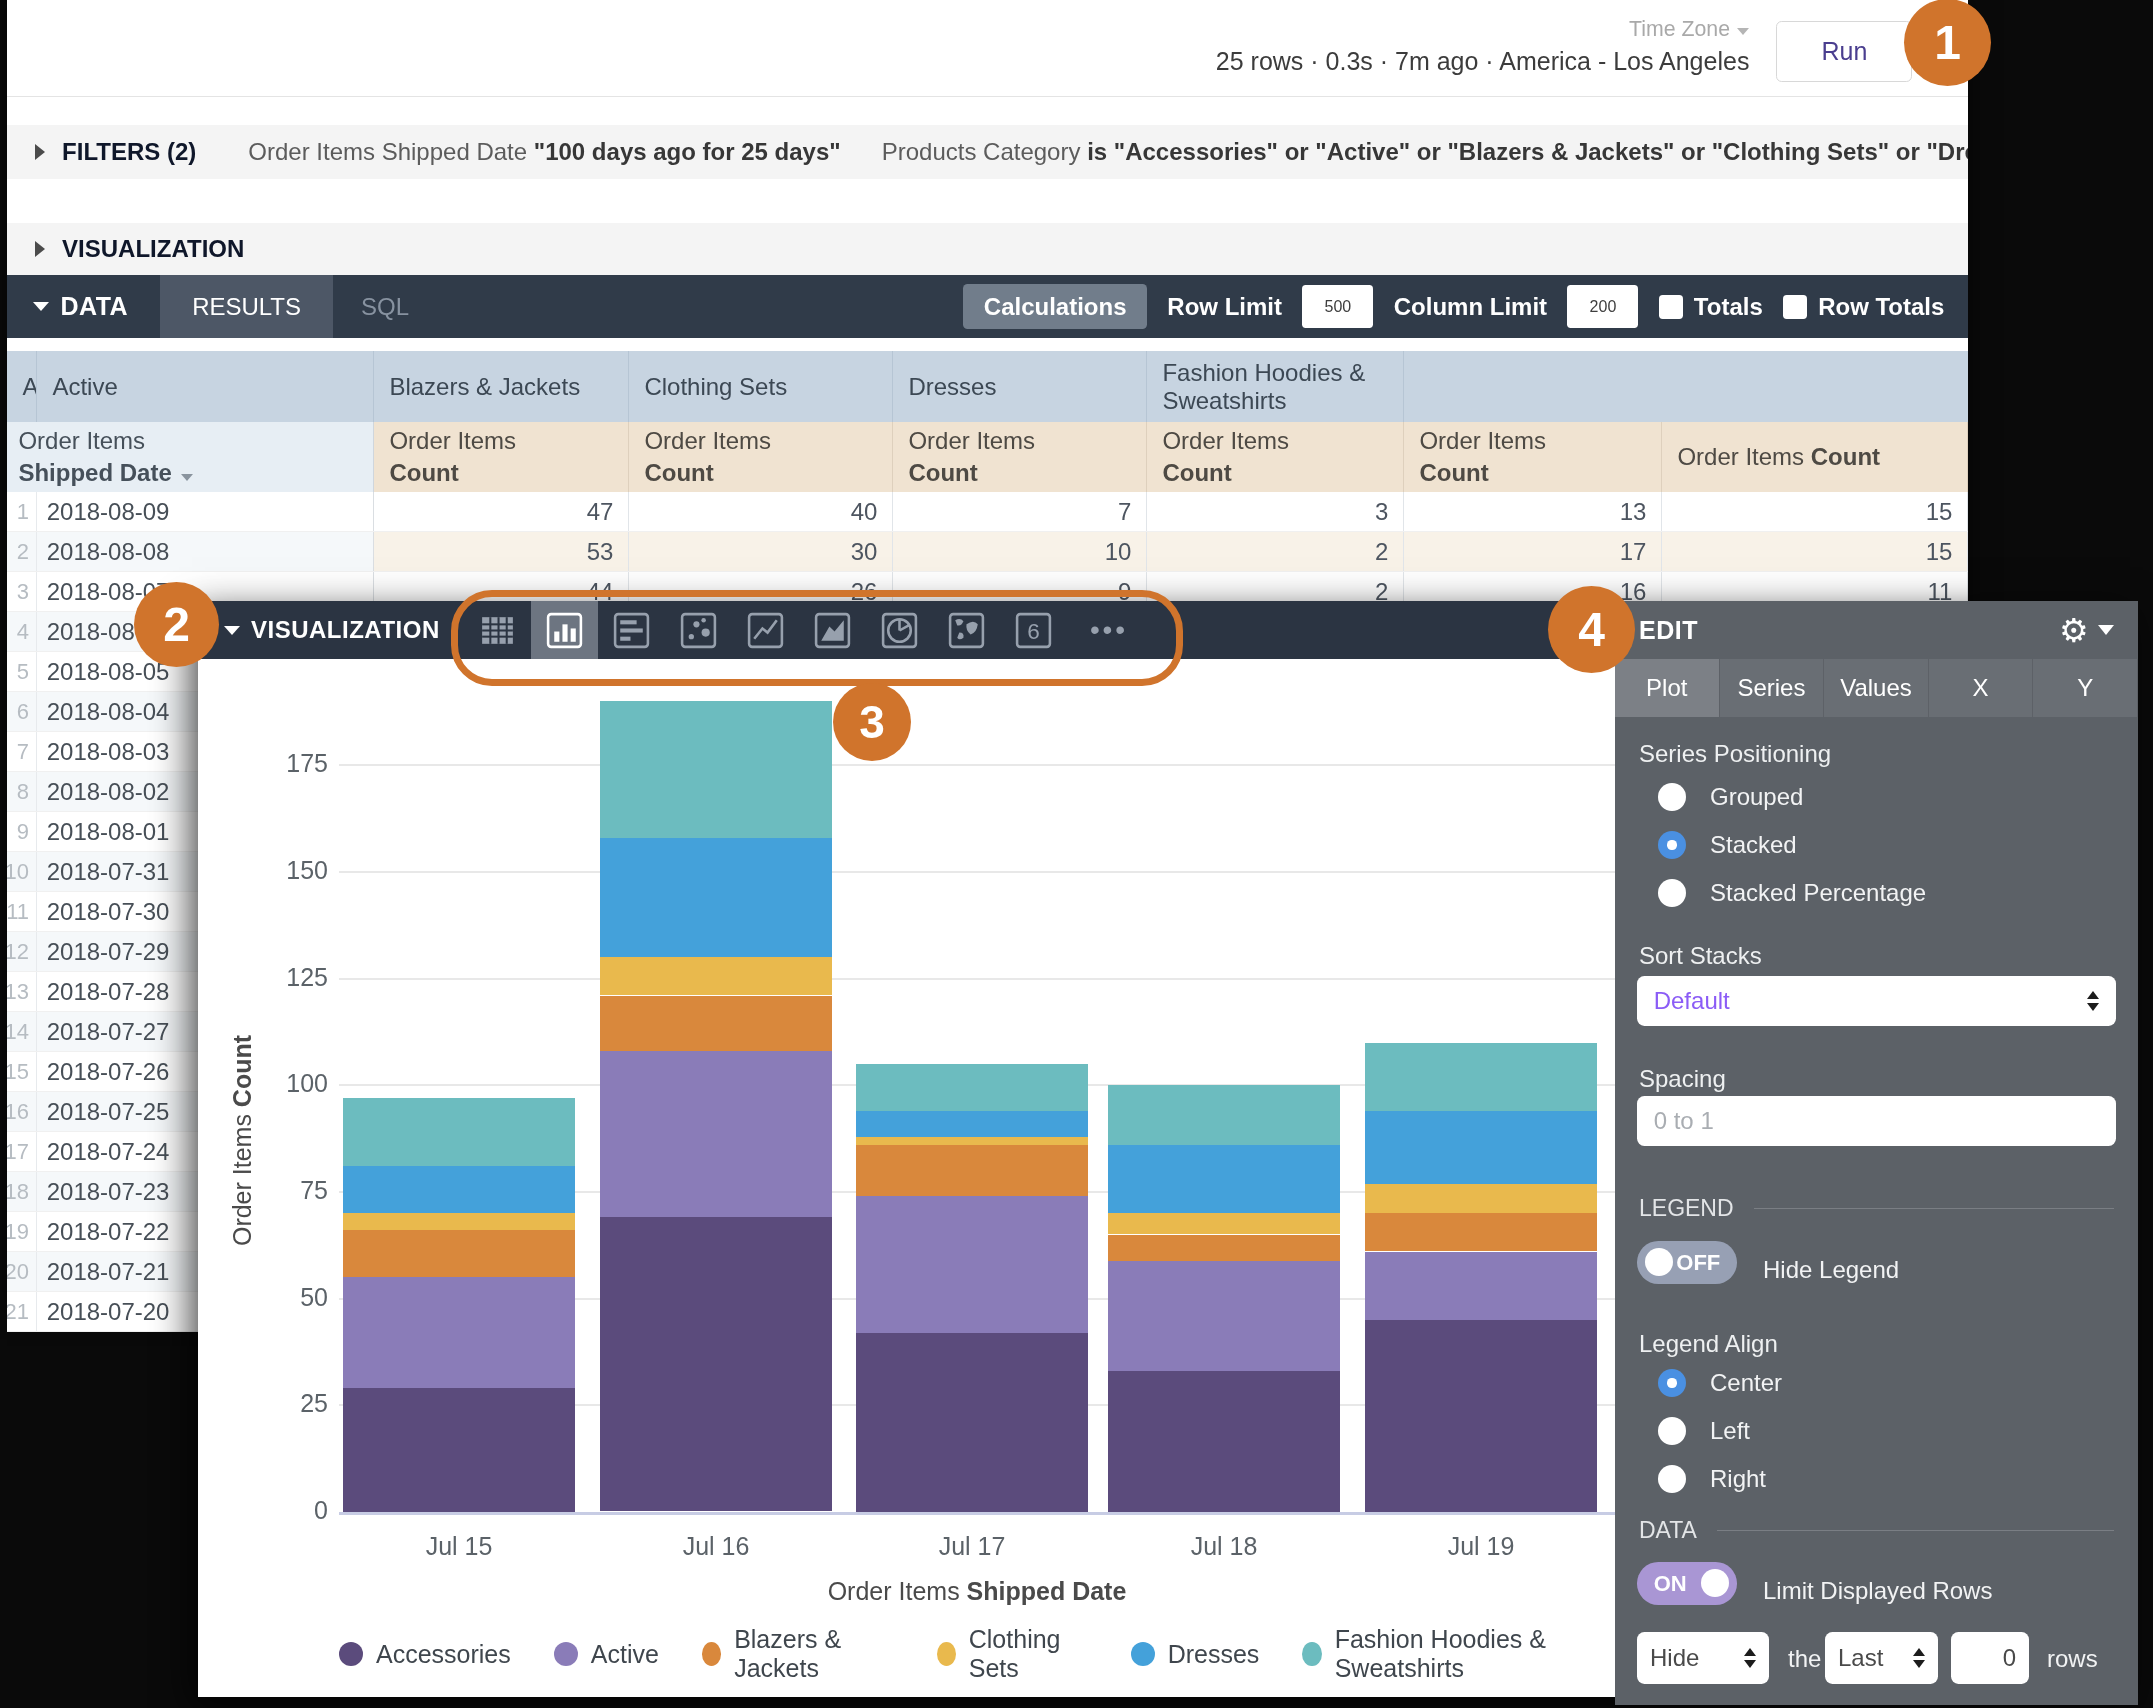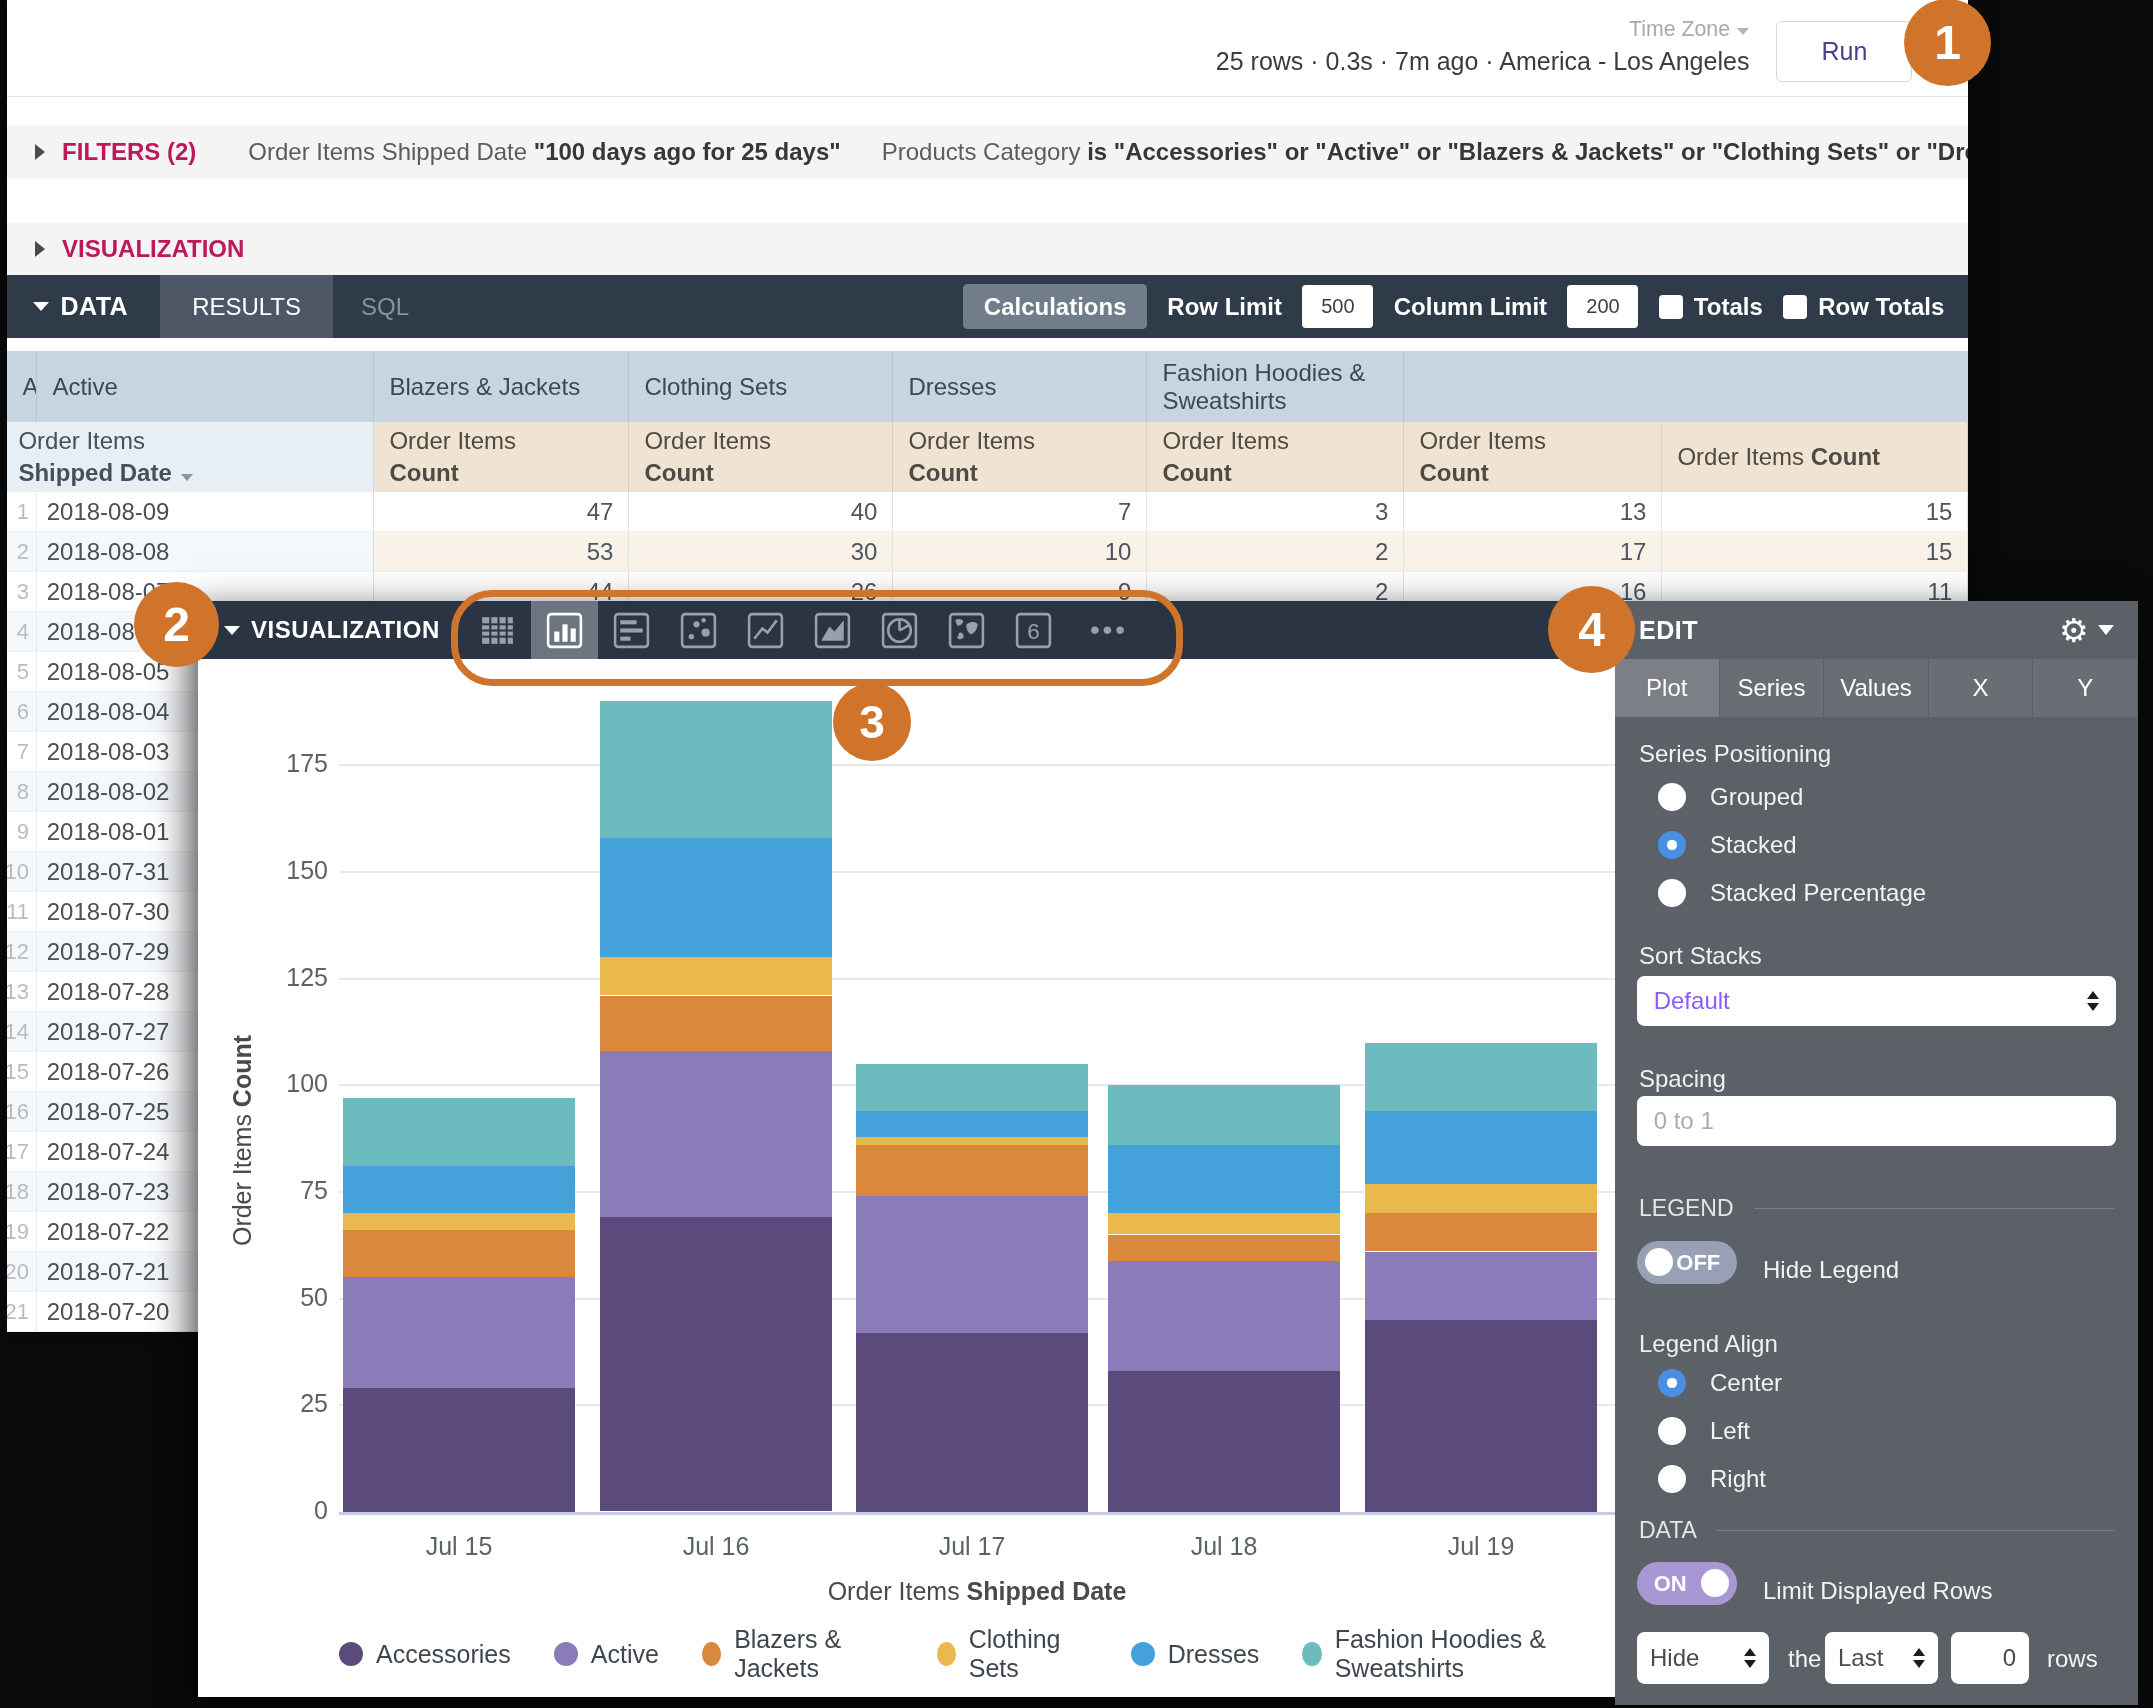--- a/index.html
+++ b/index.html
@@ -11,33 +11,33 @@
   .topbar{position:absolute;left:0;top:0;width:100%;height:88px;background:#fff;border-bottom:1.9px solid #e4e4e4;margin-top:8px;}
   .tz-row{position:absolute;top:9.3px;right:219px;font-size:21.3px;color:#a9a9a9;display:flex;align-items:center;gap:7.4px;}
   .caret-dn-sm{width:0;height:0;border-left:6.5px solid transparent;border-right:6.5px solid transparent;border-top:7.4px solid #b5b5b5;margin-top:2.8px;}
   .stats{position:absolute;top:39px;right:219px;font-size:25px;color:#3c3c3c;}
   .run-btn{position:absolute;top:13px;right:56px;width:134px;height:59px;background:#fff;border:1.9px solid #d8d8d8;
            border-radius:5.6px;font-size:25px;color:#4a3e8f;display:flex;align-items:center;justify-content:center;cursor:pointer;}
   .band{position:absolute;left:0;width:100%;background:#f4f4f4;display:flex;align-items:center;overflow:hidden;white-space:nowrap;}
   .band.filters{top:125px;height:54px;}
   .band.vizrow{top:223px;height:52px;}
   .tri-right{width:0;height:0;border-top:8.3px solid transparent;border-bottom:8.3px solid transparent;border-left:10.2px solid #4b4b4b;margin:0 16.7px 0 28px;flex:0 0 auto;}
-  .band-label{font-weight:bold;font-size:24px;color:#be185d;margin-right:52px;}
+  .band-label{font-weight:bold;font-size:24px;color:#0f172a;margin-right:52px;}
   .ftext{font-size:24px;color:#5c5c5c;margin-right:41px;}
   .ftext b{color:#373737;}
   
   .databar{position:absolute;left:0;top:275px;width:100%;height:63px;background:#303b49;display:flex;align-items:center;color:#fff;}
   .tri-dn-w{width:0;height:0;border-left:8.3px solid transparent;border-right:8.3px solid transparent;border-top:9.3px solid #fff;margin:0 11px 0 26px;}
   .data-label{font-weight:bold;font-size:25px;letter-spacing:0.5px;}
   .tab-results{height:63px;display:flex;align-items:center;padding:0 32px;background:#4d5766;font-size:24px;margin-left:32px;}
   .tab-sql{height:63px;display:flex;align-items:center;padding:0 28px;color:#8792a0;font-size:24px;}
   .db-right{margin-left:auto;display:flex;align-items:center;gap:20.4px;padding-right:24px;}
   .calc-btn{background:#717d8b;border-radius:4.6px;font-weight:bold;font-size:24px;padding:8.3px 20.4px;cursor:pointer;}
   .db-lbl{font-weight:bold;font-size:24px;}
-  .db-input{width:67px;height:41px;border:none;border-radius:3.7px;background:#fff;color:#3e3e3e;font-size:20px;text-align:center;font-family:inherit;}
+  .db-input{width:67px;height:41px;border:none;border-radius:3.7px;background:#fff;color:#3e3e3e;font-size:16px;text-align:center;font-family:inherit;}
   .chk{width:24px;height:24px;background:#fff;border-radius:3.7px;flex:0 0 auto;}
   .chk-wrap{display:flex;align-items:center;gap:11px;}
   
   .tbl{position:absolute;left:0;top:351px;width:100%;}
   .trow{display:grid;grid-template-columns:30px 337px 255px 264px 254px 257px 258px 306px;}
   .h1{height:71px;background:#c7d4e1;}
   .h2{height:70px;}
   .drow{height:39px;background:#fff;}
   .cell{display:flex;align-items:center;border-right:0.9px solid #e1e5e9;overflow:hidden;}
   .h1 .cell{border-right:0.9px solid #b6c5d4;font-size:24px;color:#3c4854;padding-left:15px;}

